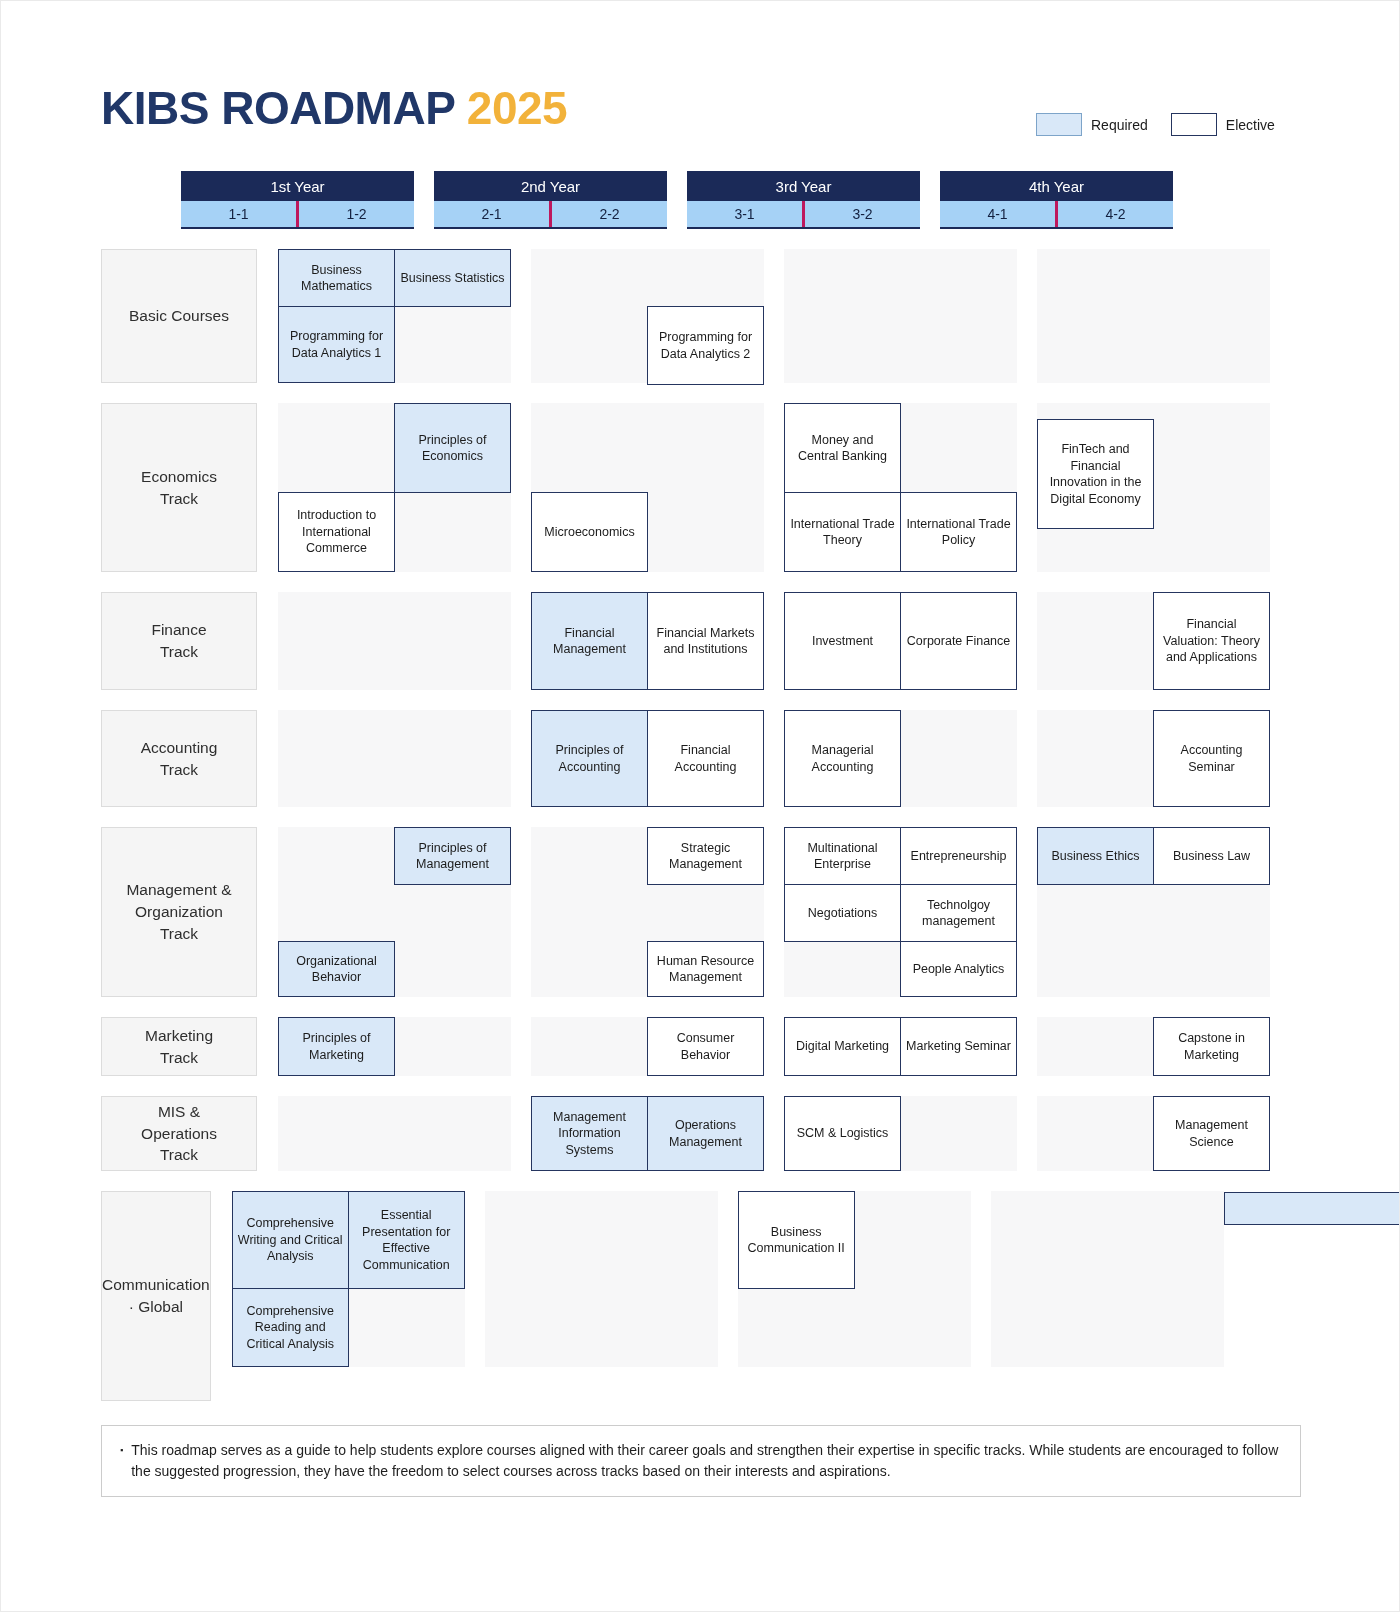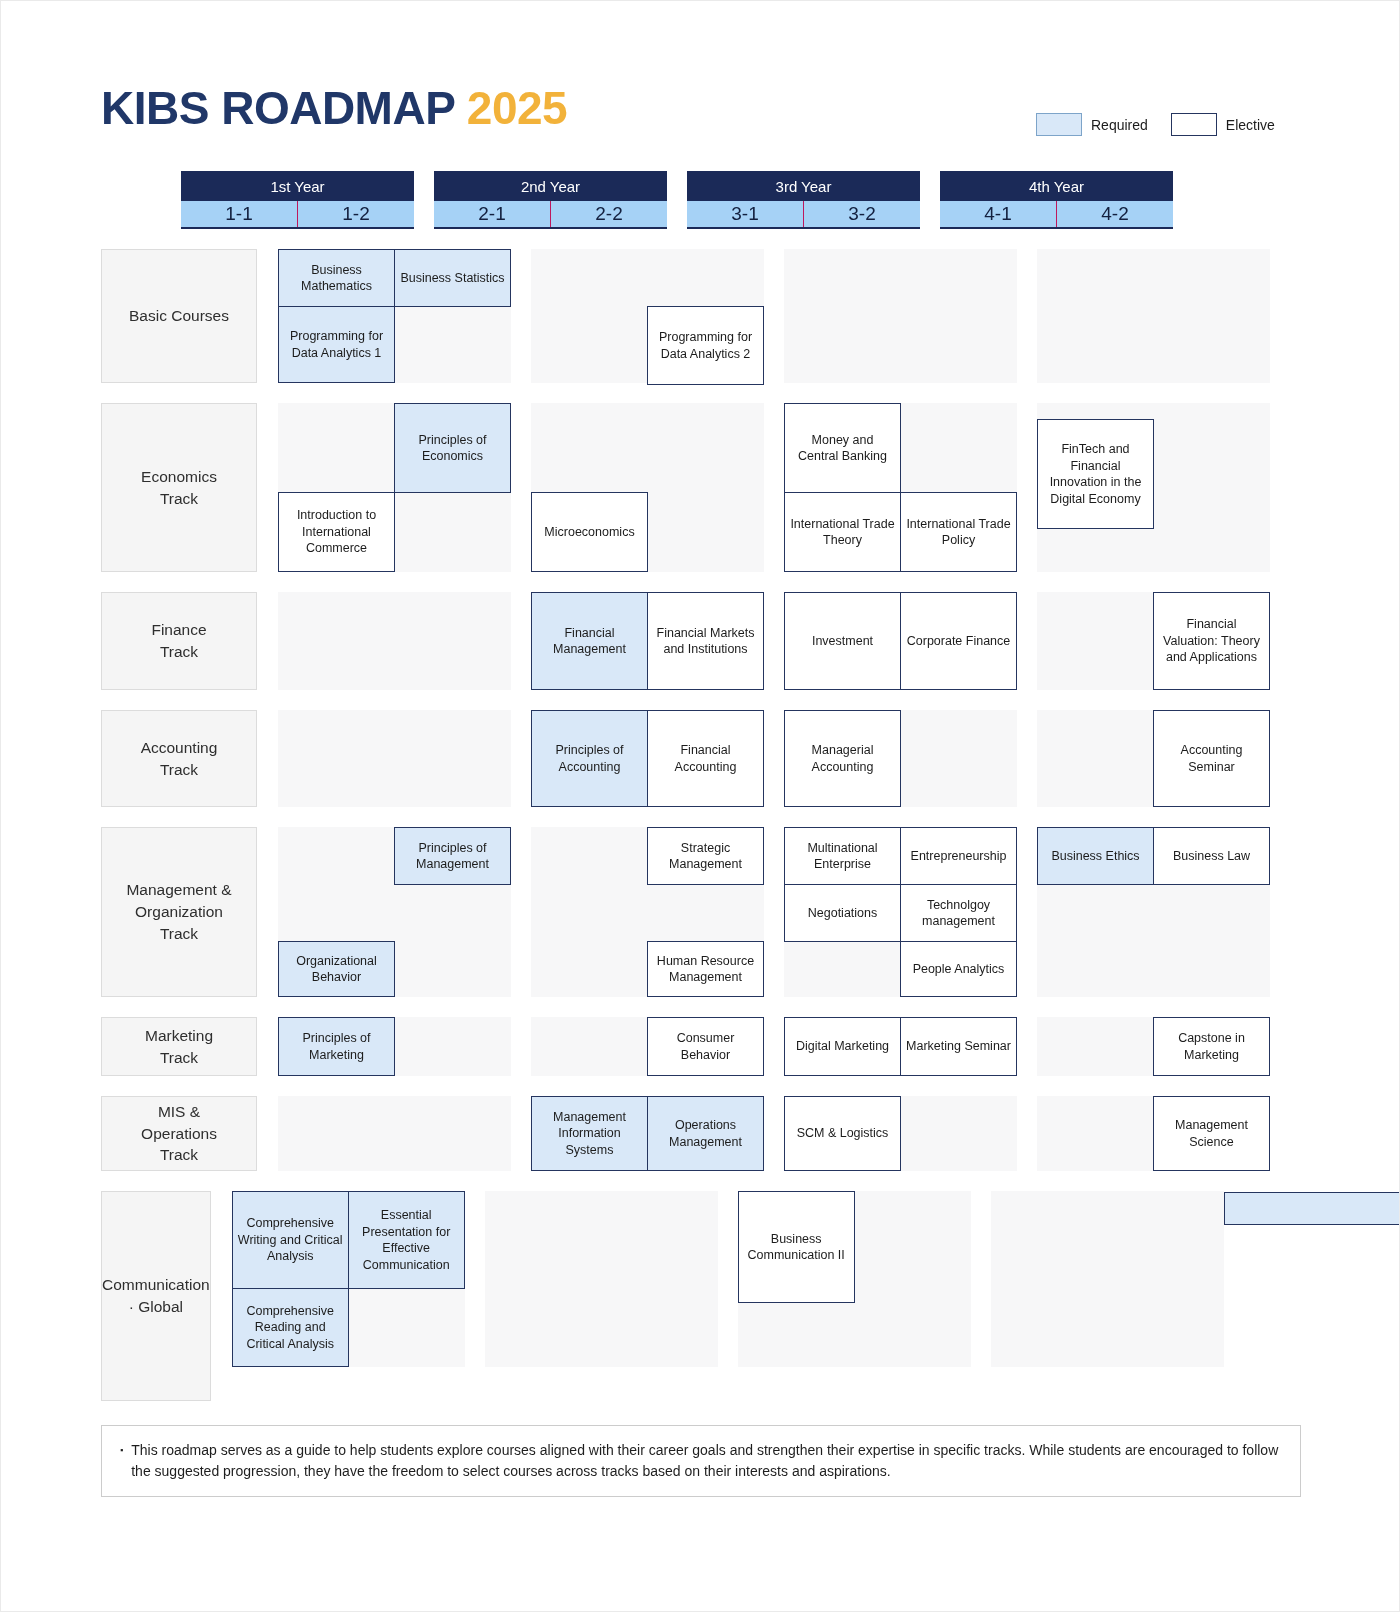--- a/index.html
+++ b/index.html
@@ -13,22 +13,22 @@
   .swatch { width: 46px; height: 23px; border: 1.5px solid #25355f; background: #fff; }
   .swatch.req { background: #d9e8f8; border-color: #7da4c9; }
   .legend .lbl { margin-right: 14px; }
 
   
   .board { position: absolute; left: 100px; top: 170px; width: 1169px; }
   .col-headers { display: flex; gap: 20px; margin-left: 80px; }
   .year-group { width: 233px; }
   .year-bar { height: 30px; background: #1b2a58; color: #ffffff; display: flex; align-items: center; justify-content: center; font-size: 15px; }
   .sem-row { display: flex; height: 28px; background: #a6d2f6; border-bottom: 2px solid #1b2a58; }
-  .sem-cell { flex: 1; display: flex; align-items: center; justify-content: center; font-size: 19px; color: #13203f; }
-  .sem-cell + .sem-cell { border-left: 1px solid #be185d; }
+  .sem-cell { flex: 1; display: flex; align-items: center; justify-content: center; font-size: 14px; color: #13203f; }
+  .sem-cell + .sem-cell { border-left: 3px solid #be185d; }
 
   .track-row { display: flex; margin-top: 20px; }
   .track-label { width: 156px; margin-right: 21px; background: #f5f5f5; border: 1px solid #dcdcdc; display: flex; align-items: center; justify-content: center; text-align: center; font-size: 15.5px; color: #2e2e2e; line-height: 1.4; white-space: pre-line; }
   .lanes { display: flex; gap: 20px; }
   .lane { position: relative; width: 233px; height: 100%; background: #f7f7f8; }
   .track-row .lanes { height: 100%; }
 
   .course { position: absolute; display: flex; align-items: center; justify-content: center; text-align: center; padding: 3px 5px; font-size: 12.5px; line-height: 1.32; color: #1c1c1c; background: #ffffff; border: 1.5px solid #25355f; z-index: 2; }
   .course.req { background: #d9e8f8; }
   .cL { left: 0; width: 117px; }
@@ -235,21 +235,21 @@
 · Global</div>
       <div class="comm-col">
         <div class="lanes" style="height:176px">
           <div class="lane">
             <div class="course req cL" style="top:0;height:98px">Comprehensive Writing and Critical Analysis</div>
             <div class="course req cR" style="top:0;height:98px">Essential Presentation for Effective Communication</div>
             <div class="course req cL" style="top:97px;height:79px">Comprehensive Reading and Critical Analysis</div>
           </div>
           <div class="lane"></div>
           <div class="lane">
-            <div class="course cL" style="top:0;height:112px">Business Communication II</div>
+            <div class="course cL" style="top:0;height:98px">Business Communication II</div>
           </div>
           <div class="lane"></div>
         </div>
         <div class="seminar">Seminar in Special Topics</div>
       </div>
     </div>
 
   </div>
 
   <div class="note">

